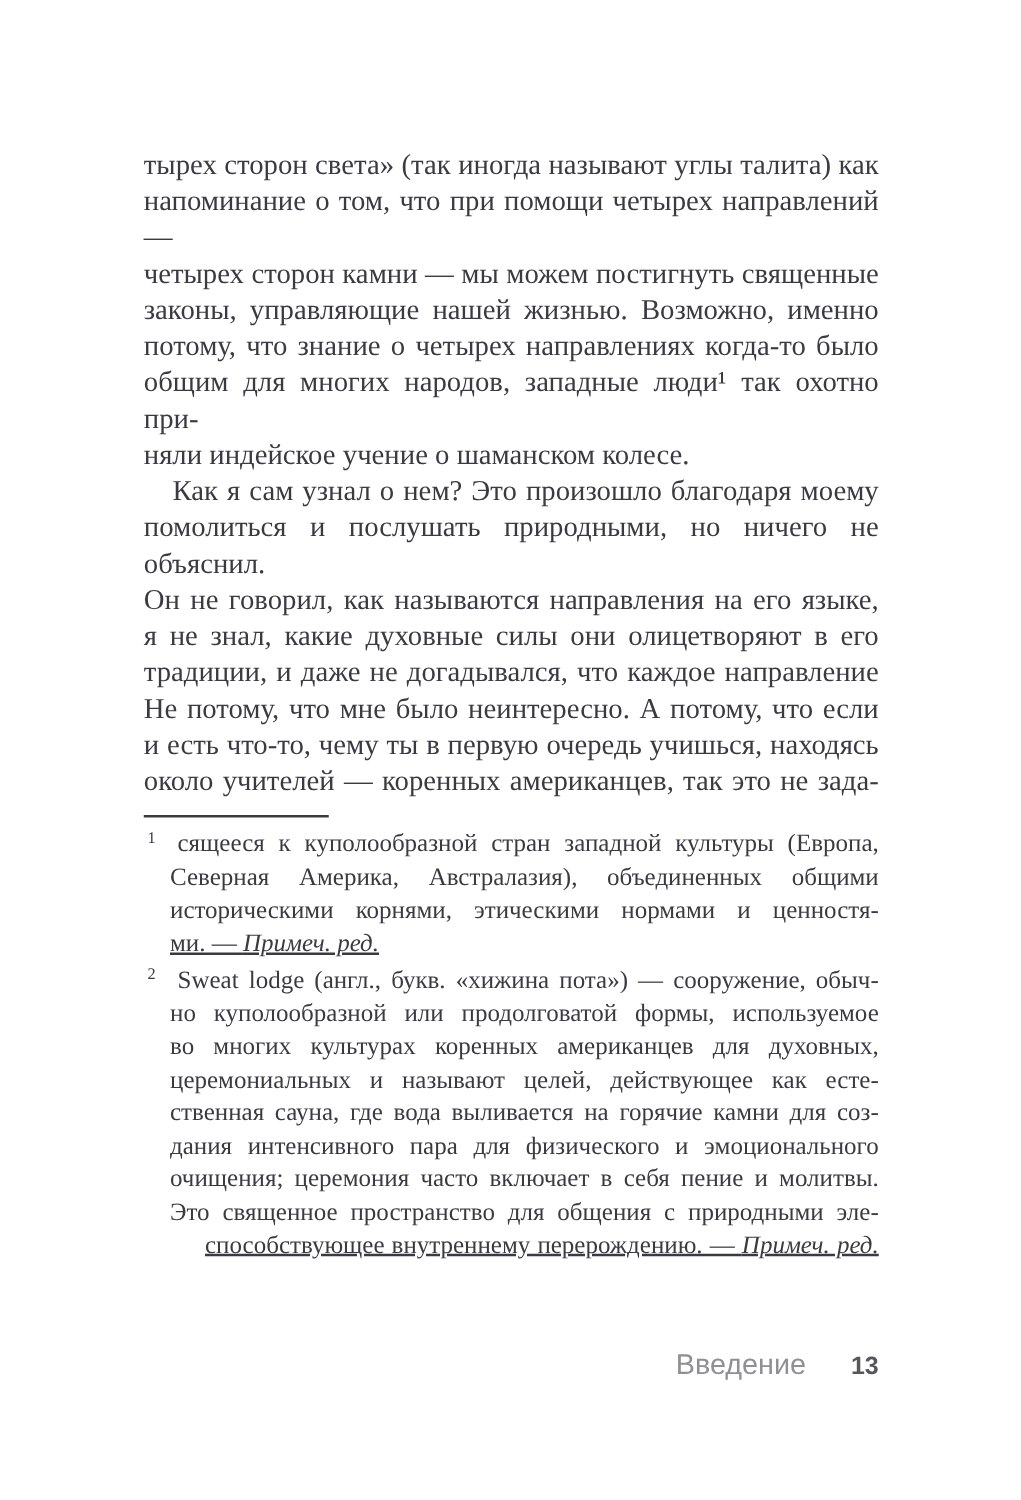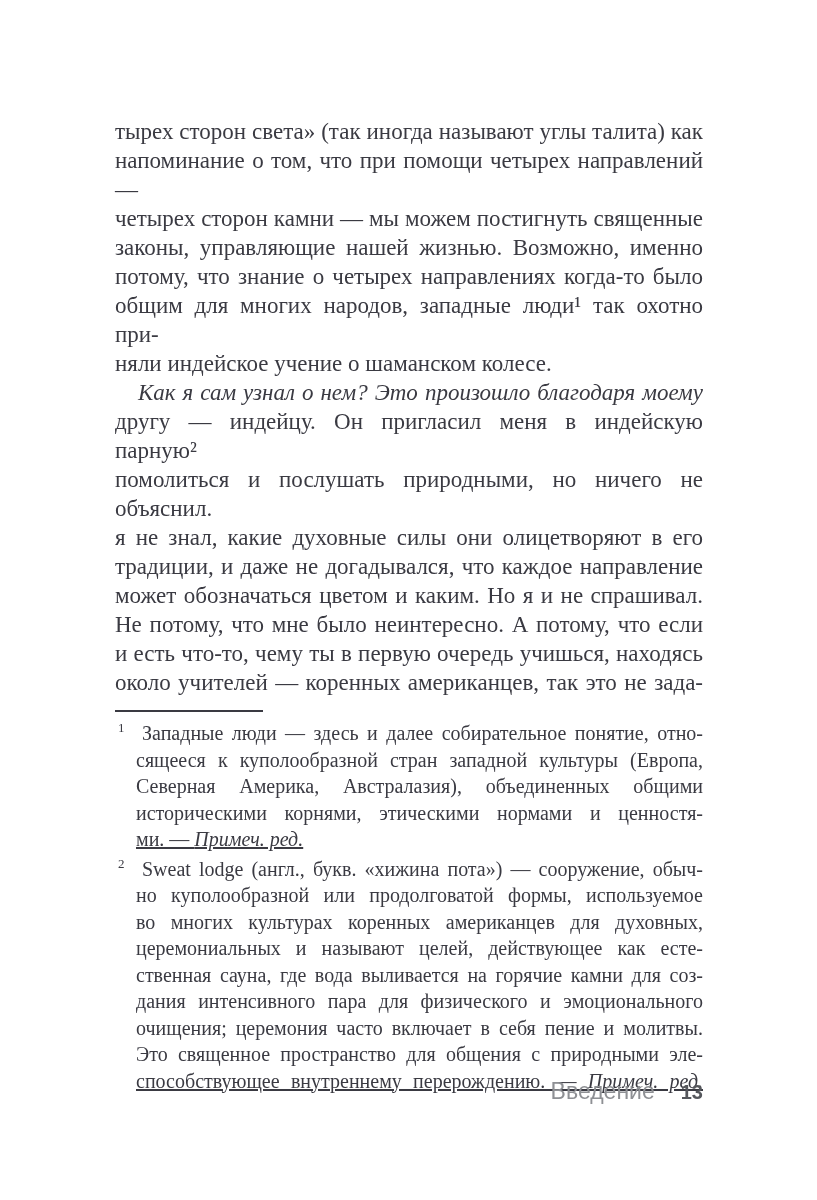--- a/index.html
+++ b/index.html
@@ -18,21 +18,21 @@
     width: 588px;
   }
   .line {
     font-size: 23px;
     line-height: 29px;
     color: #3a3a42;
     text-align: justify;
     white-space: normal;
   }
   .just { text-align-last: justify; }
-  .para-indent div.line:first-of-type { text-indent: 23px; font-style: italic; }
+  .para-indent div.line:first-of-type { text-indent: 23px; }
 
   .fn-divider {
     margin-top: 13px;
     width: 148px;
     height: 0;
     border-top: 2px solid #3a3a42;
   }
   .footnotes { margin-top: 8px; }
   .footnote {
     position: relative;
@@ -45,30 +45,30 @@
     top: 0;
     font-size: 13px;
     color: #3a3a42;
   }
   .fn-line {
     font-size: 20px;
     line-height: 26.5px;
   }
   .fn-lines div.line:first-of-type { text-indent: 6px; }
   .fn-last { text-align: justify; text-decoration: underline; }
-  .fn-last.stretch-last { text-align-last: justify; }
+  .fn-last.stretch-last { text-align-last: justify; margin-left: 28px; }
   .italic { font-style: italic; }
 
   .footer {
     position: absolute;
     top: 1078px;
     right: 114px;
     display: flex;
     align-items: baseline;
-    gap: 26px;
+    gap: 36px;
     font-family: "Liberation Sans", sans-serif;
   }
   .footer-section {
     font-size: 23px;
     color: #8e9094;
   }
   .footer-page {
     font-size: 20px;
     font-weight: 700;
     color: #55575c;
@@ -93,47 +93,45 @@
         <div class="line just">потому, что знание о четырех направлениях когда-то было</div>
 
         <div class="line just">общим для многих народов, западные люди¹ так охотно при-</div>
       </div>
     <div class="line">няли индейское учение о шаманском колесе.</div>
 
     <div class="para para-indent">
 
         <div class="line just">Как я сам узнал о нем? Это произошло благодаря моему</div>
 
-        <div class="line just">другу — индейцу. Он пригласил меня в индейскую парную²</div>
 
         <div class="line just">помолиться и послушать природными, но ничего не объяснил.</div>
 
+        <div class="line just">Он не говорил, как называются направления на его языке,</div>
 
         <div class="line just">я не знал, какие духовные силы они олицетворяют в его</div>
 
         <div class="line just">традиции, и даже не догадывался, что каждое направление</div>
 
-        <div class="line just">может обозначаться цветом и каким. Но я и не спрашивал.</div>
 
         <div class="line just">Не потому, что мне было неинтересно. А потому, что если</div>
 
         <div class="line just">и есть что-то, чему ты в первую очередь учишься, находясь</div>
 
         <div class="line just">около учителей — коренных американцев, так это не зада-</div>
       </div>
 
     <div class="fn-divider"></div>
 
     <div class="footnotes">
 
       <div class="footnote">
         <span class="fn-marker">1</span>
         <div class="fn-lines">
 
-            <div class="line just fn-line">Западные люди — здесь и далее собирательное понятие, отно-</div>
 
             <div class="line just fn-line">сящееся к куполообразной стран западной культуры (Европа,</div>
 
             <div class="line just fn-line">Северная Америка, Австралазия), объединенных общими</div>
 
             <div class="line just fn-line">историческими корнями, этическими нормами и ценностя-</div>
           </div>
         <div class="line fn-line fn-last"><span>ми. — </span><span class="italic">Примеч. ред.</span></div>
       </div>
 

